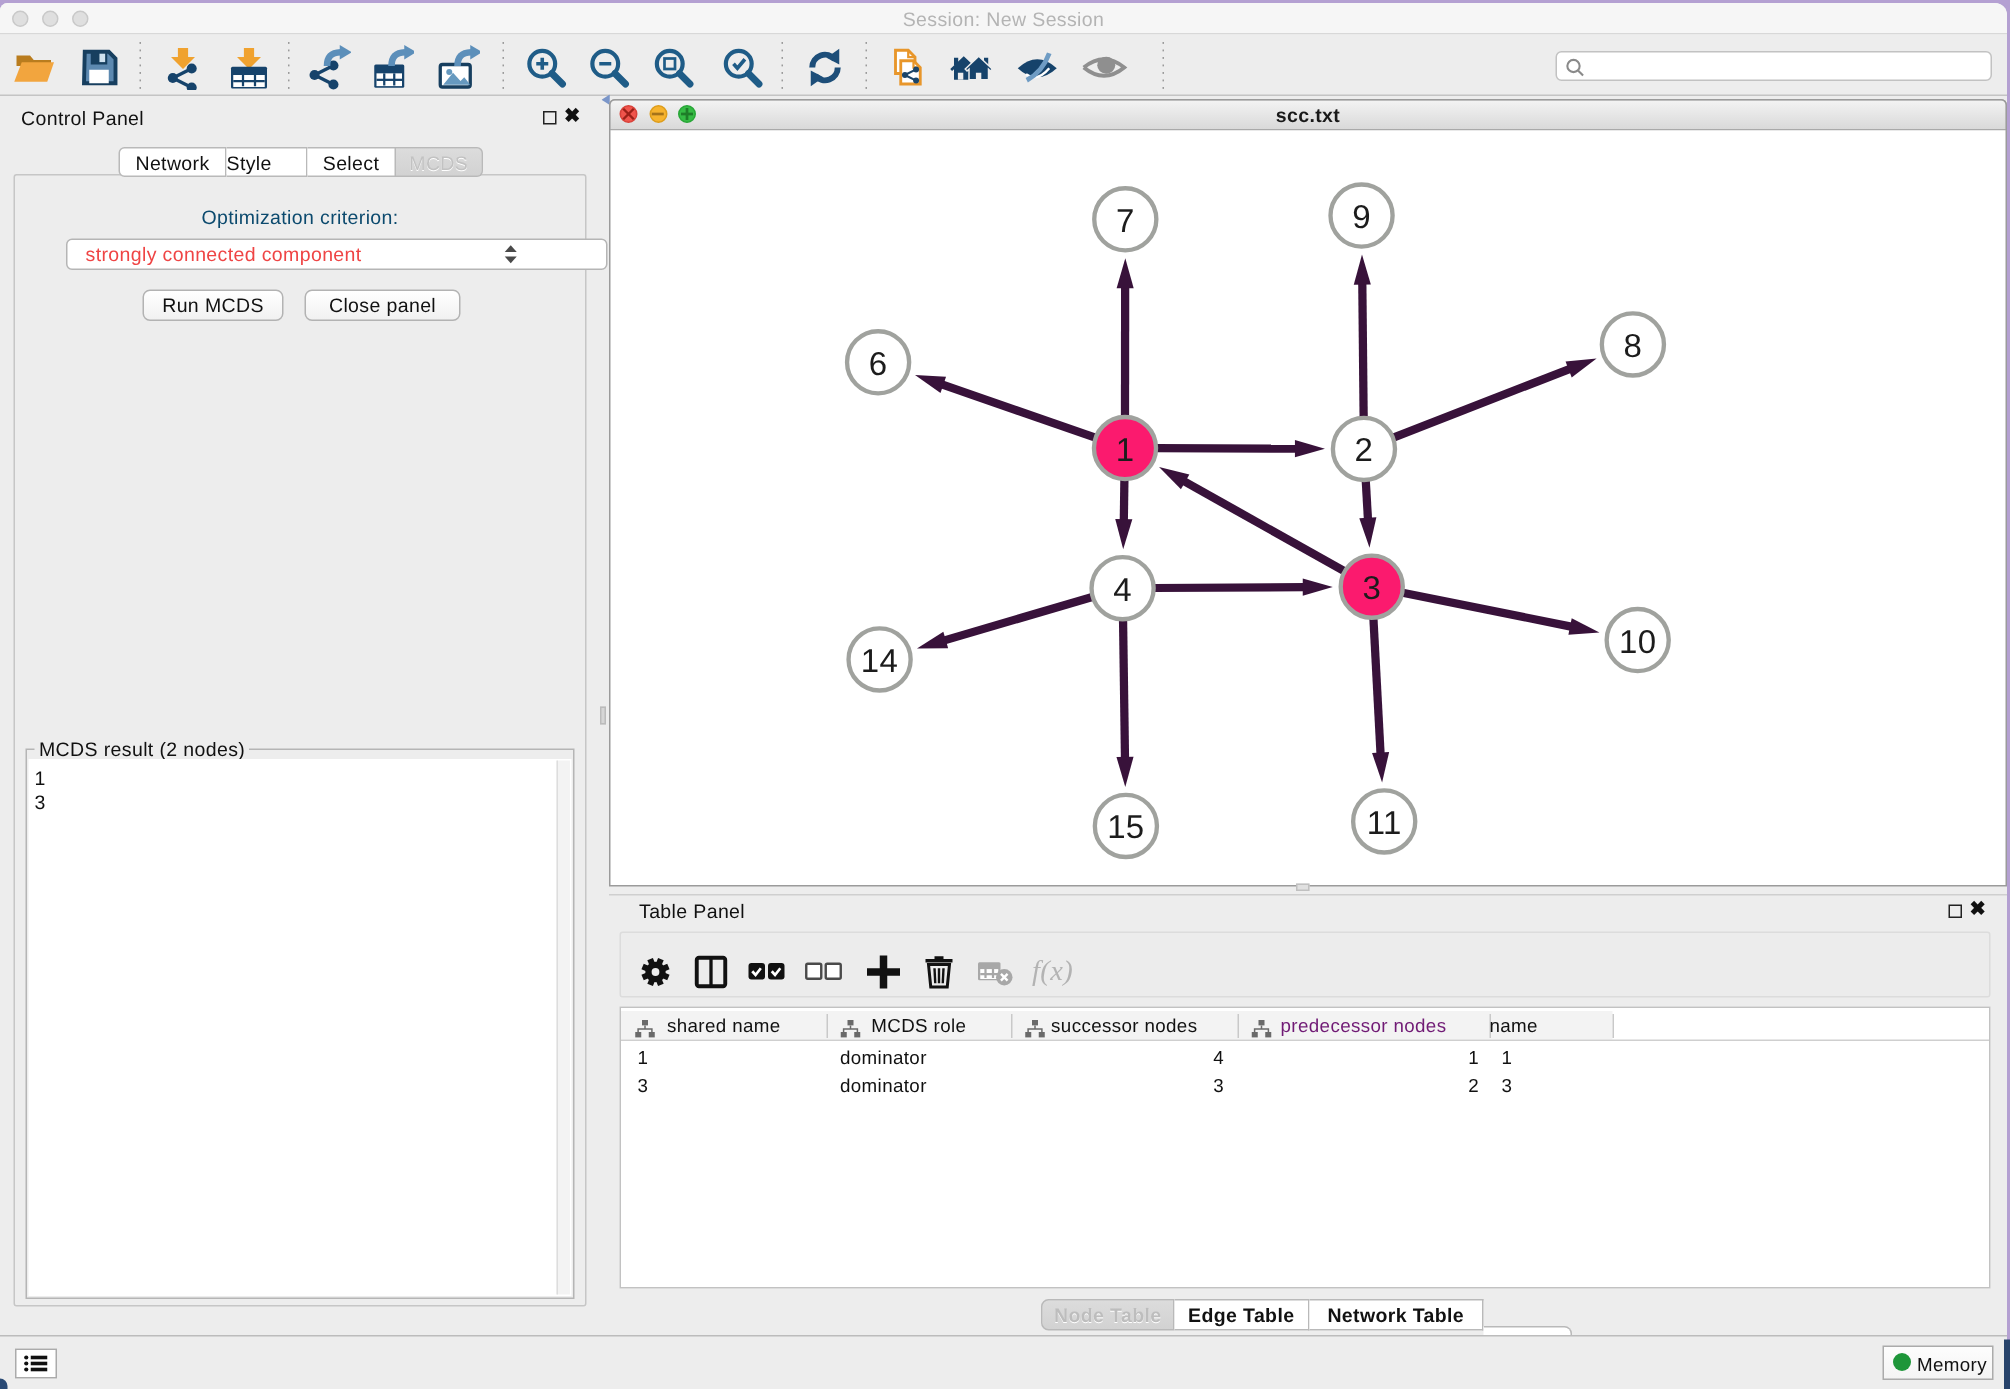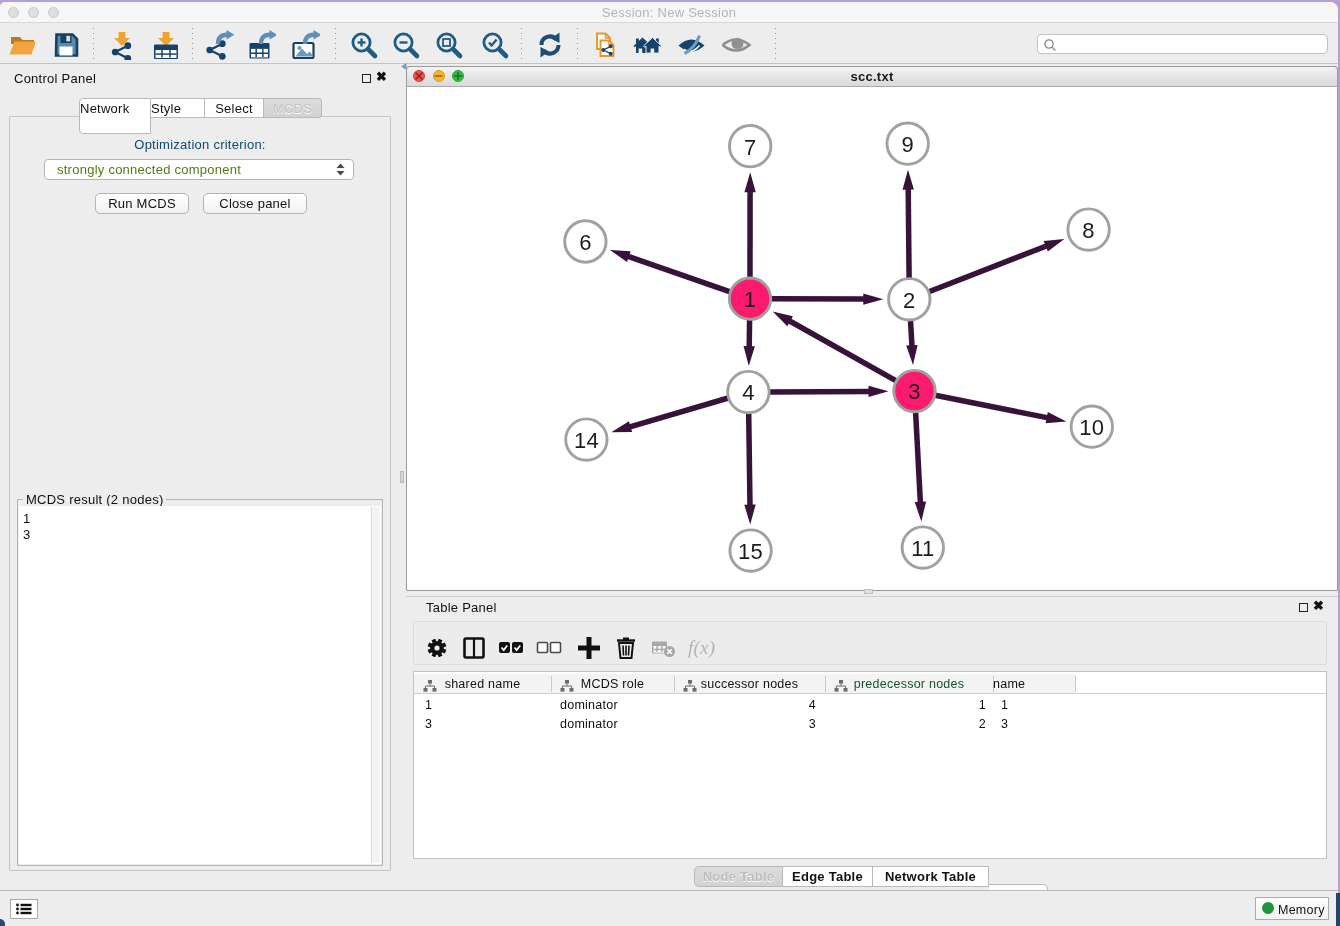--- a/index.html
+++ b/index.html
@@ -171,26 +171,26 @@
 <div style="position:absolute;left:688px;top:637px;width:40px;height:22px;z-index:5;font-family:'Liberation Serif',serif;font-style:italic;font-size:19px;color:#b3b3b3;">f(x)</div>
 <div style="position:absolute;left:1037px;top:34px;width:291px;height:20px;background:#fff;border:1px solid #c2c2c2;border-radius:4px;"></div>
 <svg style="position:absolute;left:1043px;top:38px" width="14" height="14" viewBox="0 0 14 14">
     <circle cx="6" cy="6" r="4.1" fill="none" stroke="#8a8a8a" stroke-width="1.4"></circle>
     <line x1="9" y1="9" x2="12.4" y2="12.4" stroke="#8a8a8a" stroke-width="1.4"></line>
   </svg>
 <div style="position:absolute;left:14px;top:71px;width:200px;height:16px;font-size:13px;color:#111;">Control Panel</div>
 <div style="position:absolute;left:362px;top:74px;width:9px;height:9px;border:1.5px solid #222;"></div>
 <div style="position:absolute;left:376px;top:69px;width:16px;height:16px;font-size:13px;font-weight:bold;color:#111;">✖</div>
 <div style="position:absolute;left:9px;top:116px;width:382px;height:755px;border:1px solid #c6c6c6;border-radius:2px;"></div>
-<div style="position:absolute;left:79px;top:98px;width:72px;height:36px;background:#fff;border:1px solid #b9b9b9;border-radius:4px 0 0 4px;color:#111;font-size:13px;line-height:19px;">Network</div>
+<div style="position:absolute;left:79px;top:98px;width:72px;height:20px;background:#fff;border:1px solid #b9b9b9;border-radius:4px 0 0 4px;color:#111;font-size:13px;text-align:center;line-height:19px;">Network</div>
 <div style="position:absolute;left:151px;top:98px;width:54px;height:20px;background:#fff;border:1px solid #b9b9b9;border-left:none;color:#111;font-size:13px;line-height:19px;">Style</div>
 <div style="position:absolute;left:205px;top:98px;width:59px;height:20px;background:#fff;border:1px solid #b9b9b9;border-left:none;color:#111;font-size:13px;text-align:center;line-height:19px;">Select</div>
 <div style="position:absolute;left:264px;top:98px;width:58px;height:20px;background:linear-gradient(#dcdcdc,#d2d2d2);border:1px solid #b9b9b9;border-left:none;border-radius:0 4px 4px 0;color:#c2c2c2;text-shadow:0 1px 0 #fff;font-size:13px;text-align:center;line-height:19px;">MCDS</div>
 <div style="position:absolute;left:0px;top:137px;width:400px;height:16px;text-align:center;font-size:13px;color:#0c4a6e;">Optimization criterion:</div>
-<div style="position:absolute;left:44px;top:159px;width:310px;height:21px;background:#fff;border:1px solid #b5b5b5;border-radius:4px;font-size:13px;color:#4d7c0f;line-height:19px;padding-left:12px;">strongly connected component</div>
+<div style="position:absolute;left:44px;top:159px;width:361px;height:21px;background:#fff;border:1px solid #b5b5b5;border-radius:4px;font-size:13px;color:#ef4444;line-height:19px;padding-left:12px;">strongly connected component</div>
 <svg style="position:absolute;left:335px;top:163px" width="11" height="13" viewBox="0 0 11 13">
     <polygon points="5.5,0.5 9.5,5 1.5,5" fill="#4a4a4a"></polygon>
     <polygon points="5.5,12.5 9.5,8 1.5,8" fill="#4a4a4a"></polygon>
   </svg>
 <div style="position:absolute;left:95px;top:193px;width:94px;height:21px;background:linear-gradient(#ffffff,#f1f1f1);border:1px solid #b3b3b3;border-radius:5px;font-size:13px;color:#111;text-align:center;line-height:20px;">Run MCDS</div>
 <div style="position:absolute;left:203px;top:193px;width:104px;height:21px;background:linear-gradient(#ffffff,#f1f1f1);border:1px solid #b3b3b3;border-radius:5px;font-size:13px;color:#111;text-align:center;line-height:20px;">Close panel</div>
 <div style="position:absolute;left:17px;top:499px;width:366px;height:367px;border:1px solid #b5b5b5;"></div>
 <div style="position:absolute;left:23px;top:492px;height:14px;background:#ededed;font-size:13px;color:#111;padding:0 3px;white-space:nowrap;">MCDS result (2 nodes)</div>
 <div style="position:absolute;left:19px;top:506px;width:362px;height:358px;background:#fff;"></div>
 <div style="position:absolute;left:371px;top:507px;width:9px;height:356px;background:#f3f3f3;border-left:1px solid #ddd;"></div>
@@ -305,21 +305,21 @@
 <div style="position:absolute;left:674px;top:677px;width:151px;height:14px;text-align:center;font-size:12.5px;color:#111;">successor nodes</div>
 <div style="position:absolute;left:825px;top:676px;width:1px;height:16px;background:#c9c9c9;"></div>
 <div style="position:absolute;left:834px;top:679.5px;width:14px;height:12px;">
     <svg style="display:block" width="14" height="12" viewBox="0 0 14 12">
       <rect x="5" y="0" width="4" height="3.6" fill="#6a6a6a"></rect>
       <path d="M7 3.6 V6 M2.4 8 V6 H11.6 V8" stroke="#6a6a6a" stroke-width="1" fill="none"></path>
       <rect x="0.5" y="8" width="4" height="3.6" fill="#6a6a6a"></rect>
       <rect x="9.5" y="8" width="4" height="3.6" fill="#6a6a6a"></rect>
     </svg>
   </div>
-<div style="position:absolute;left:825px;top:677px;width:168px;height:14px;text-align:center;font-size:12.5px;color:#14532d;">predecessor nodes</div>
+<div style="position:absolute;left:825px;top:677px;width:168px;height:14px;text-align:center;font-size:12.5px;color:#701a75;">predecessor nodes</div>
 <div style="position:absolute;left:993px;top:676px;width:1px;height:16px;background:#c9c9c9;"></div>
 <div style="position:absolute;left:993px;top:677px;width:82px;height:14px;font-size:12.5px;color:#111;">name</div>
 <div style="position:absolute;left:1075px;top:676px;width:1px;height:16px;background:#c9c9c9;"></div>
 <div style="position:absolute;left:425px;top:697.5px;width:60px;height:14px;font-size:12.5px;color:#111;">1</div>
 <div style="position:absolute;left:560px;top:697.5px;width:100px;height:14px;font-size:12.5px;color:#111;">dominator</div>
 <div style="position:absolute;left:716px;top:697.5px;width:100px;height:14px;text-align:right;font-size:12.5px;color:#111;">4</div>
 <div style="position:absolute;left:886px;top:697.5px;width:100px;height:14px;text-align:right;font-size:12.5px;color:#111;">1</div>
 <div style="position:absolute;left:1001px;top:697.5px;width:60px;height:14px;font-size:12.5px;color:#111;">1</div>
 <div style="position:absolute;left:425px;top:717.0px;width:60px;height:14px;font-size:12.5px;color:#111;">3</div>
 <div style="position:absolute;left:560px;top:717.0px;width:100px;height:14px;font-size:12.5px;color:#111;">dominator</div>

